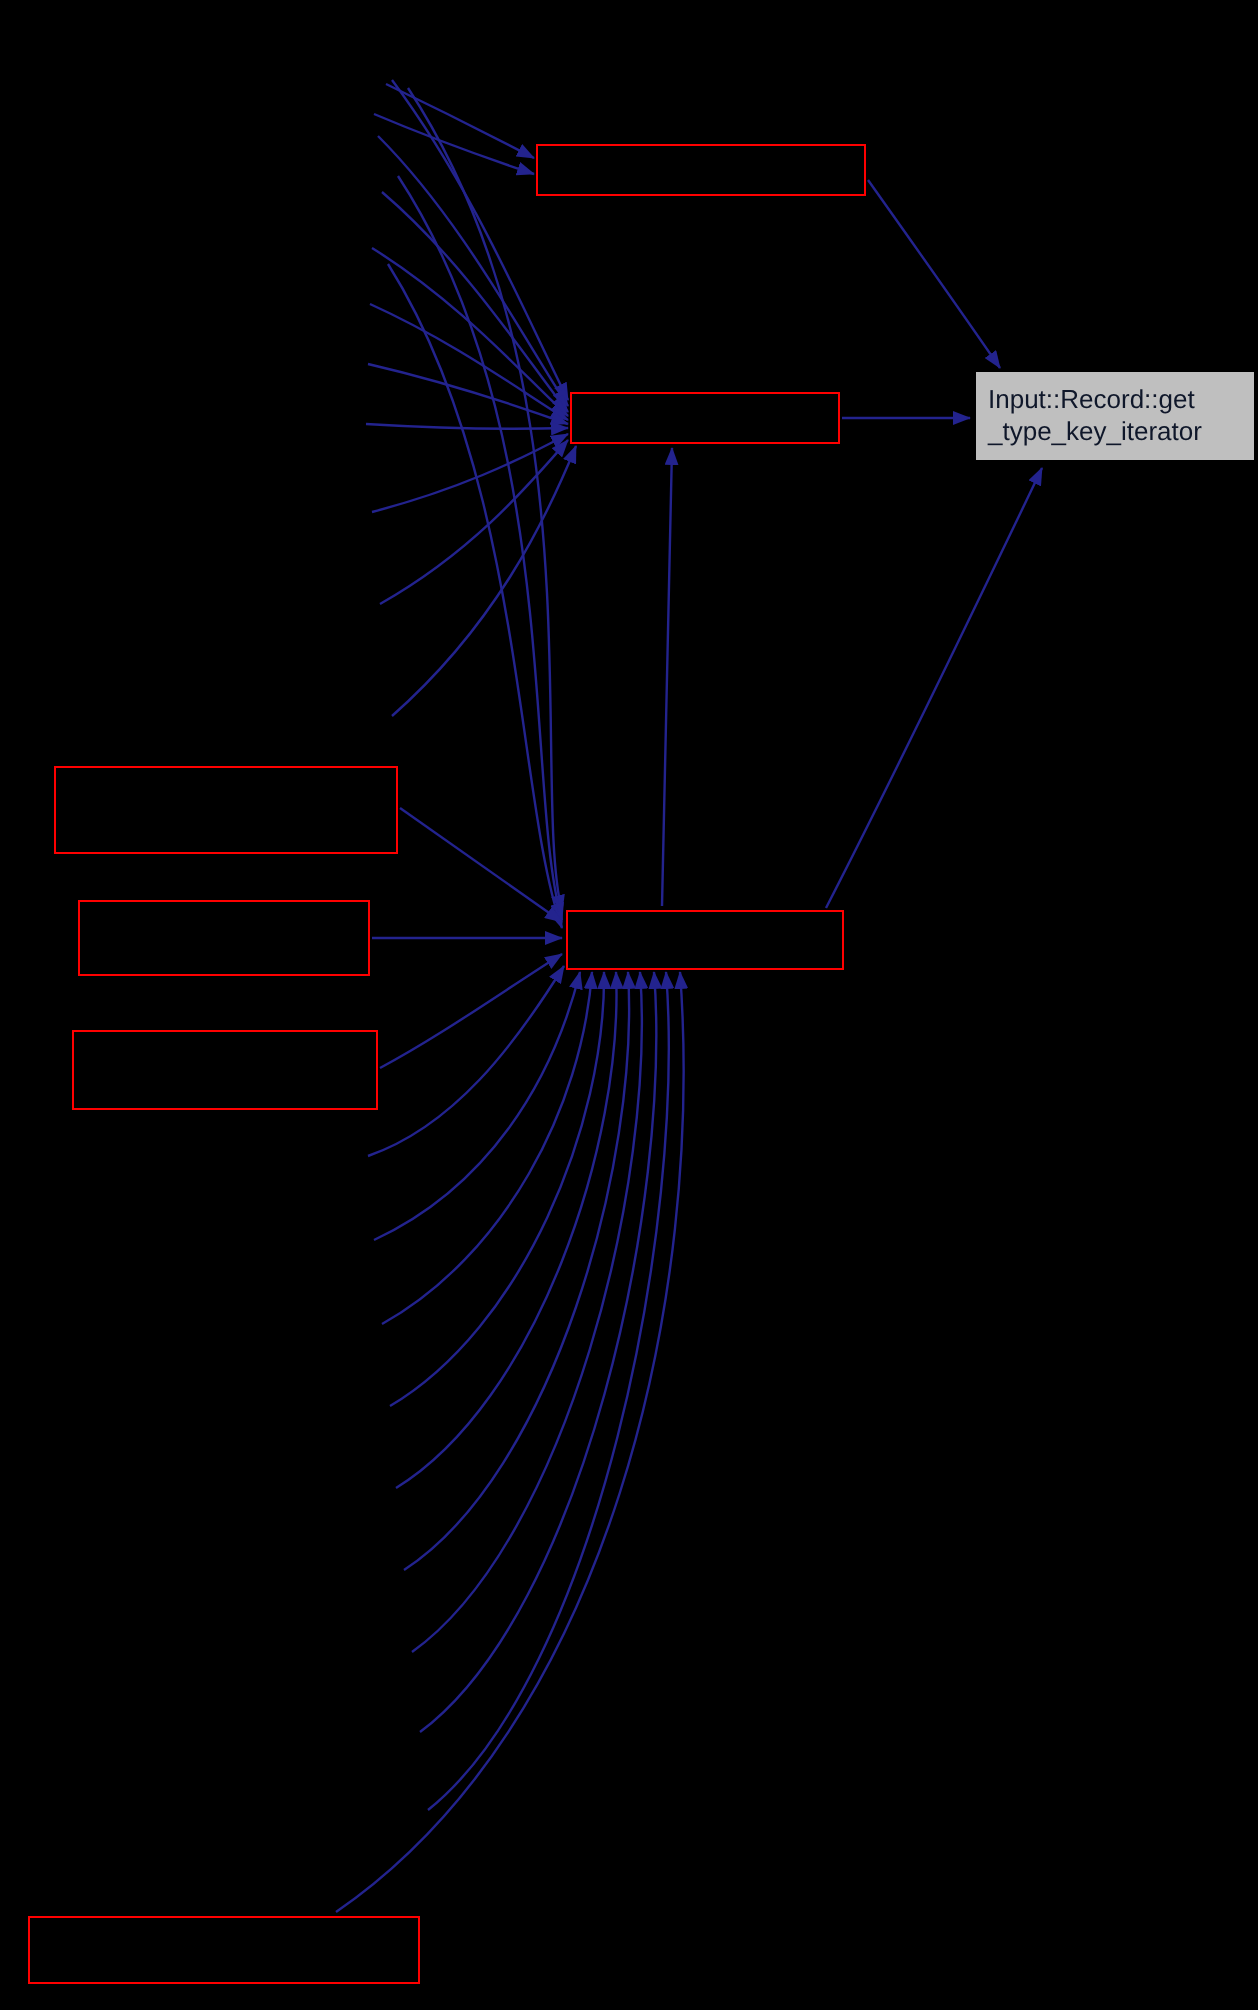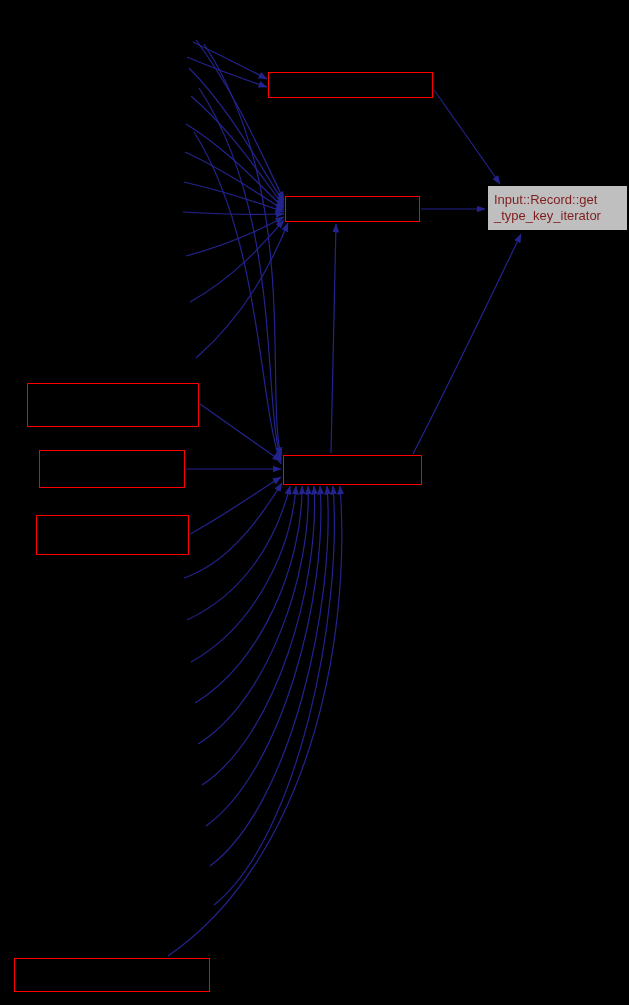--- a/index.html
+++ b/index.html
@@ -72,21 +72,21 @@
       <path d="M206,826 C283,771 328,591 320,486" fill="none" stroke="#23238E" stroke-width="1.2" marker-end="url(#arrowhead)"></path>
       <path d="M210,866 C291,806 336,602 327,486" fill="none" stroke="#23238E" stroke-width="1.2" marker-end="url(#arrowhead)"></path>
       <path d="M214,905 C298,838 343,614 333,486" fill="none" stroke="#23238E" stroke-width="1.2" marker-end="url(#arrowhead)"></path>
       <path d="M168,956 C305,862 352,648 340,486" fill="none" stroke="#23238E" stroke-width="1.2" marker-end="url(#arrowhead)"></path>
     </svg>
 
   <div class="node caller" style="left:268px;top:72px;width:165px;height:26px"></div>
 
   <div class="node caller" style="left:285px;top:196px;width:135px;height:26px"></div>
 
-  <div class="node current" style="left: 487px; top: 185px; width: 141px; height: 46px; background: rgb(191, 191, 191); color: #7f1d1d;">
+  <div class="node current" style="left: 487px; top: 185px; width: 141px; height: 46px; background: rgb(191, 191, 191); color: #0f172a;">
     <div>Input::Record::get</div>
     <div>_type_key_iterator</div>
   </div>
 
   <div class="node caller" style="left:27px;top:383px;width:172px;height:44px"></div>
 
   <div class="node caller" style="left:39px;top:450px;width:146px;height:38px"></div>
 
   <div class="node caller" style="left:36px;top:515px;width:153px;height:40px"></div>
 

